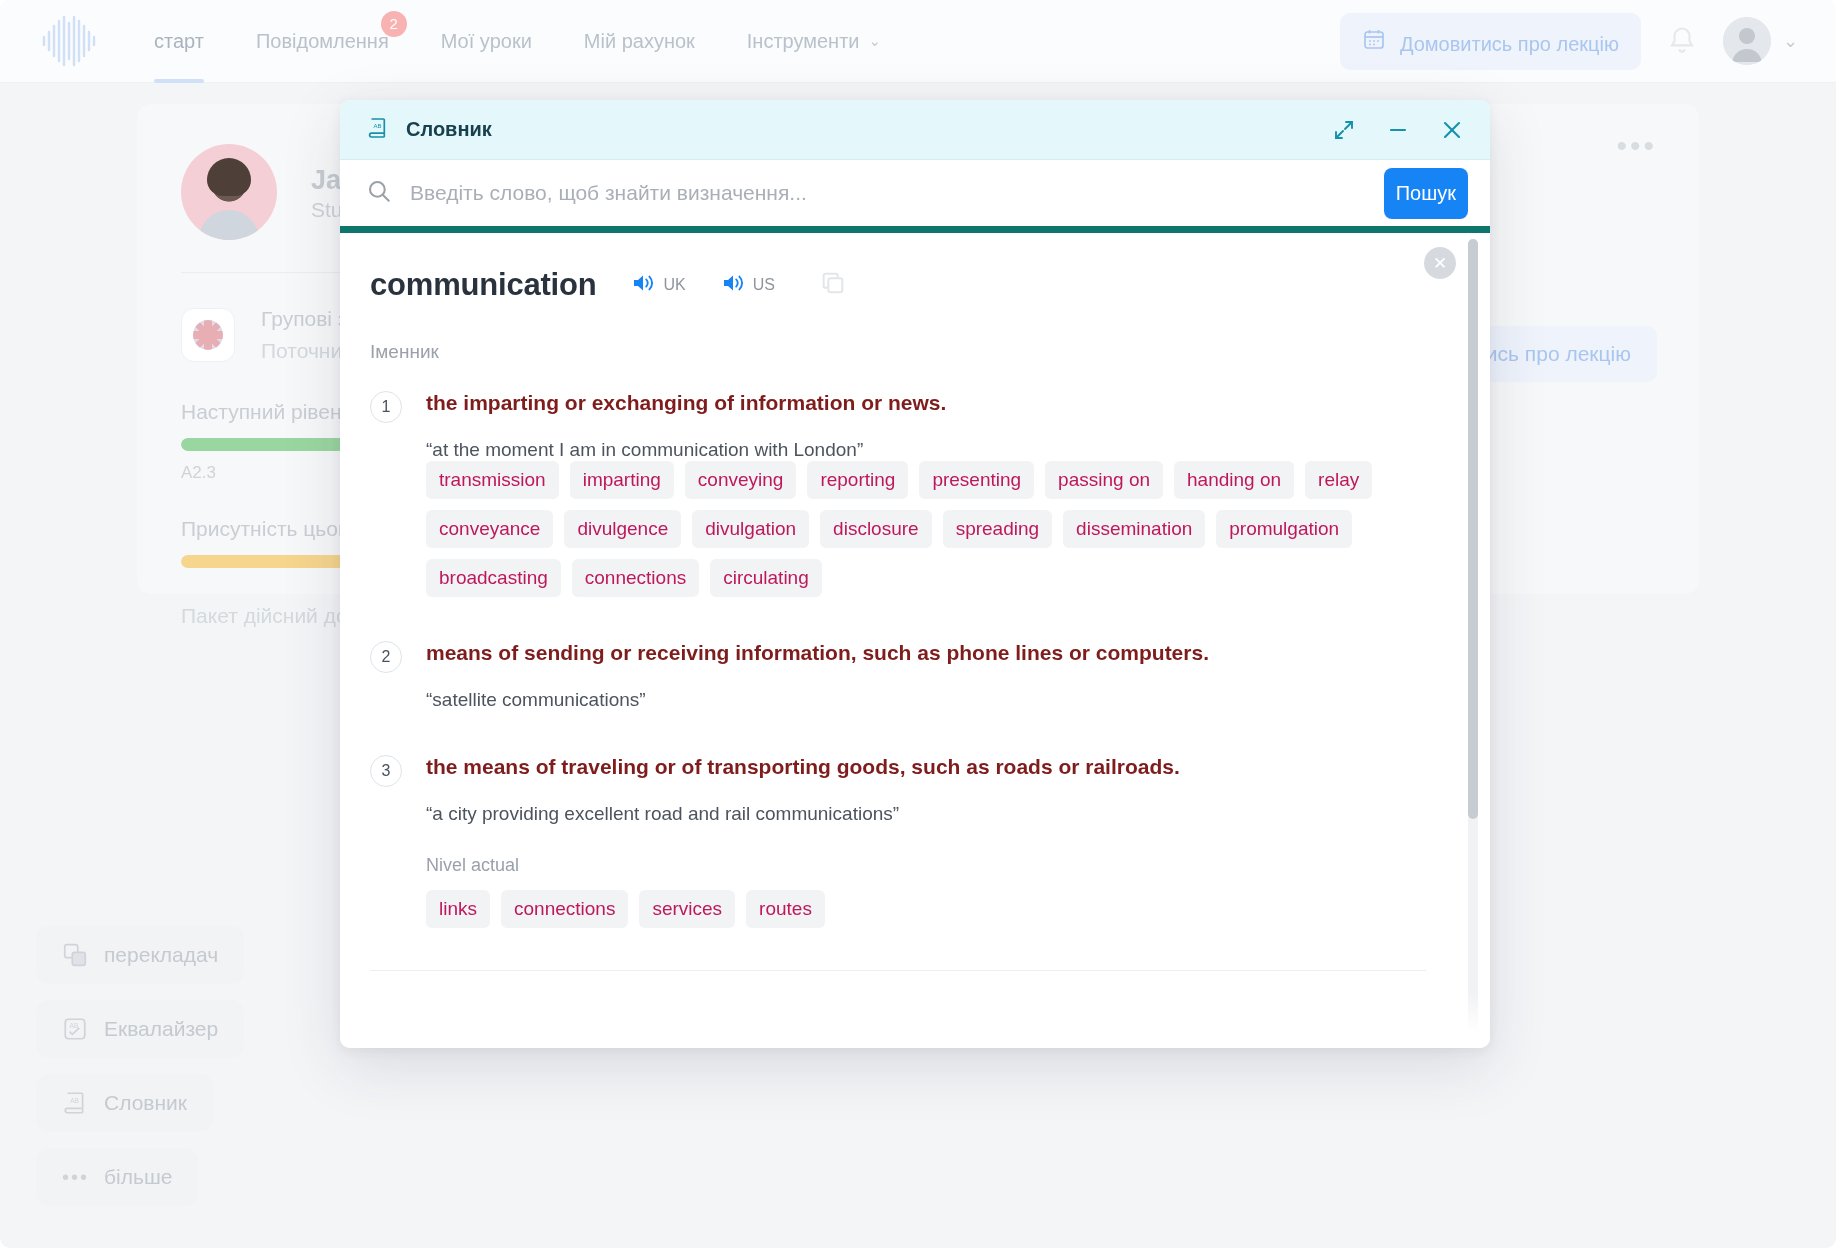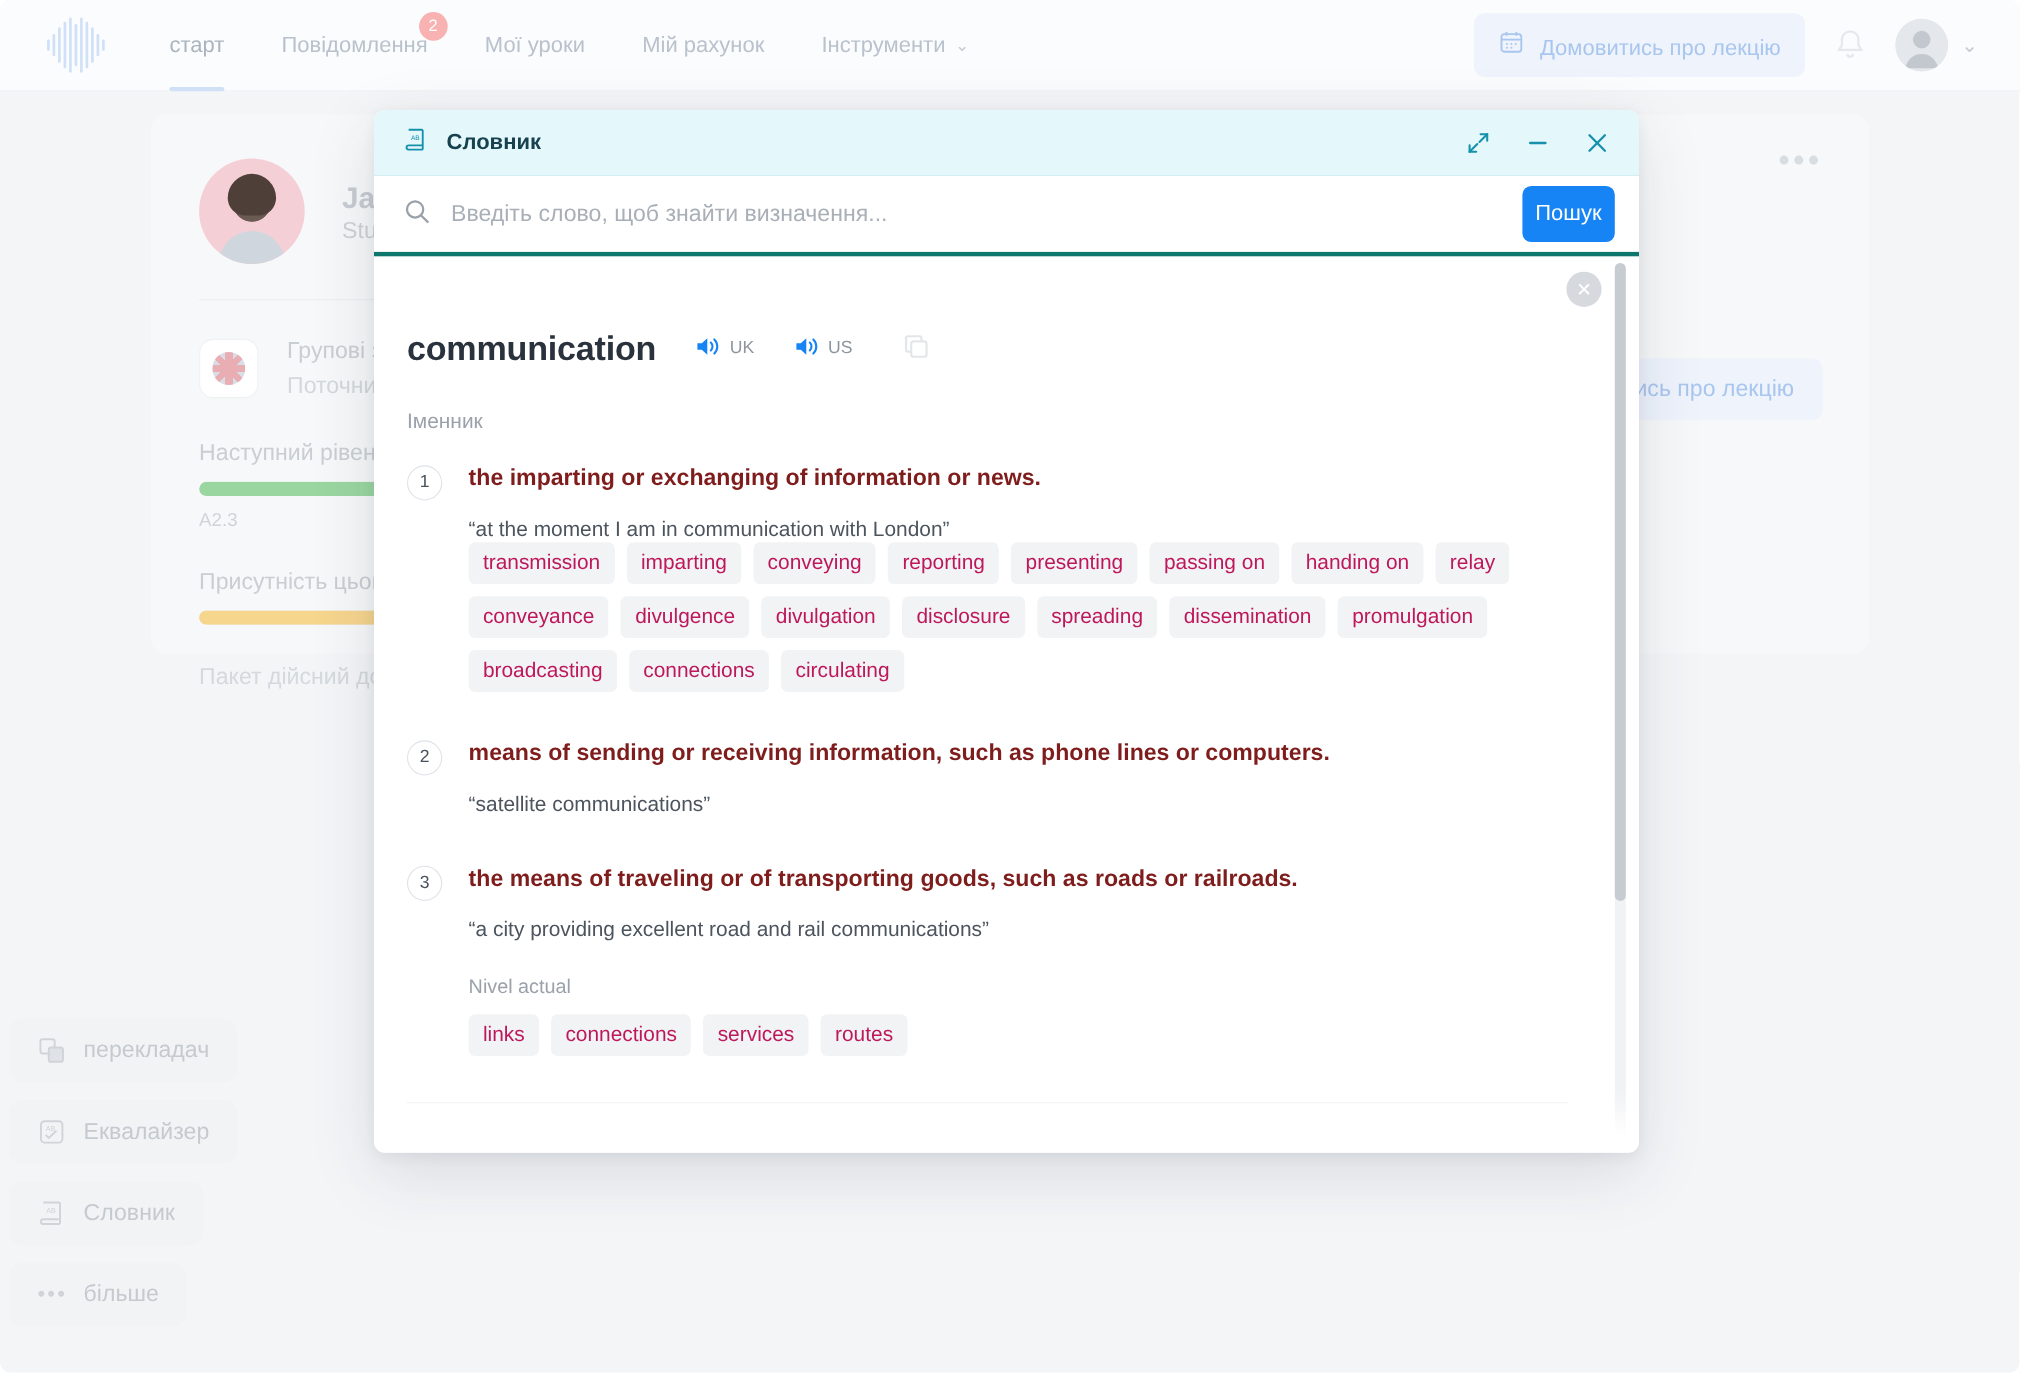--- a/index.html
+++ b/index.html
@@ -120,21 +120,21 @@
     font-size: 30px; letter-spacing: 3px; cursor: pointer; line-height: .5;
   }
   .card-cta {
     position: absolute; right: 42px; top: 222px;
     background: #eef3fc; color: #a9c6ef;
     border-radius: 10px; padding: 16px 26px; font-size: 21px; white-space: nowrap;
     cursor: pointer;
   }
 
   
-  .tools { position: absolute; left: 8px; bottom: 42px; display: flex; flex-direction: column; gap: 16px; z-index: 6; }
+  .tools { position: absolute; left: 36px; bottom: 42px; display: flex; flex-direction: column; gap: 16px; z-index: 6; }
   .tool-btn {
     display: flex; align-items: center; gap: 16px;
     background: #f2f3f5; border-radius: 13px;
     padding: 16px 26px; font-size: 21px; color: #c5cad0;
     cursor: pointer; width: fit-content;
   }
   .tool-ico { width: 26px; height: 26px; flex: 0 0 auto; opacity: .75; }
 
   
   .modal {
@@ -151,37 +151,37 @@
     height: 60px; background: #e4f7fb;
     display: flex; align-items: center; padding: 0 26px; gap: 16px;
     border-bottom: 1px solid #d3eef4; flex: 0 0 auto;
   }
   .modal-title .ttl { font-size: 20px; font-weight: bold; color: #17414f; }
   .modal-title .win-ctrls { margin-left: auto; display: flex; align-items: center; gap: 30px; }
   .win-btn { color: #1591ab; cursor: pointer; display: flex; align-items: center; }
 
   .search-row {
     height: 73px; display: flex; align-items: center; gap: 18px;
-    padding: 0 22px 0 26px; border-bottom: 4px solid #0f766e; flex: 0 0 auto;
+    padding: 0 22px 0 26px; border-bottom: 7px solid #0f766e; flex: 0 0 auto;
   }
   .search-input {
     flex: 1; border: none; outline: none; background: transparent;
     font-family: "Liberation Sans", sans-serif; font-size: 21px; color: #3c4551;
   }
   .search-input::placeholder { color: #a9afb7; }
   .search-btn {
     background: #1784f5; color: #fff; border: none; border-radius: 8px;
     font-family: "Liberation Sans", sans-serif; font-size: 20px;
     padding: 14px 12px; cursor: pointer; white-space: nowrap;
   }
 
   .modal-body { position: relative; flex: 1; overflow: hidden; padding: 0 0 0 0; }
   .modal-scroll { position: absolute; inset: 0; padding: 34px 64px 0 30px; }
 
-  .word-row { display: flex; align-items: center; gap: 22px; margin-bottom: 38px; margin-top: 32px; }
+  .word-row { display: flex; align-items: center; gap: 22px; margin-bottom: 38px; }
   .word { font-size: 31px; font-weight: bold; color: #2a323d; letter-spacing: -.2px; }
   .audio { display: flex; align-items: center; gap: 7px; cursor: pointer; margin-left: 12px; }
   .audio .lang { font-size: 16px; color: #8e959d; }
   .copy-ico { margin-left: 22px; cursor: pointer; opacity: .55; }
 
   .pos { font-size: 19px; color: #9aa1aa; margin-bottom: 26px; }
 
   .def { display: flex; gap: 24px; margin-bottom: 10px; }
   .def-num {
     width: 32px; height: 32px; border-radius: 50%;

